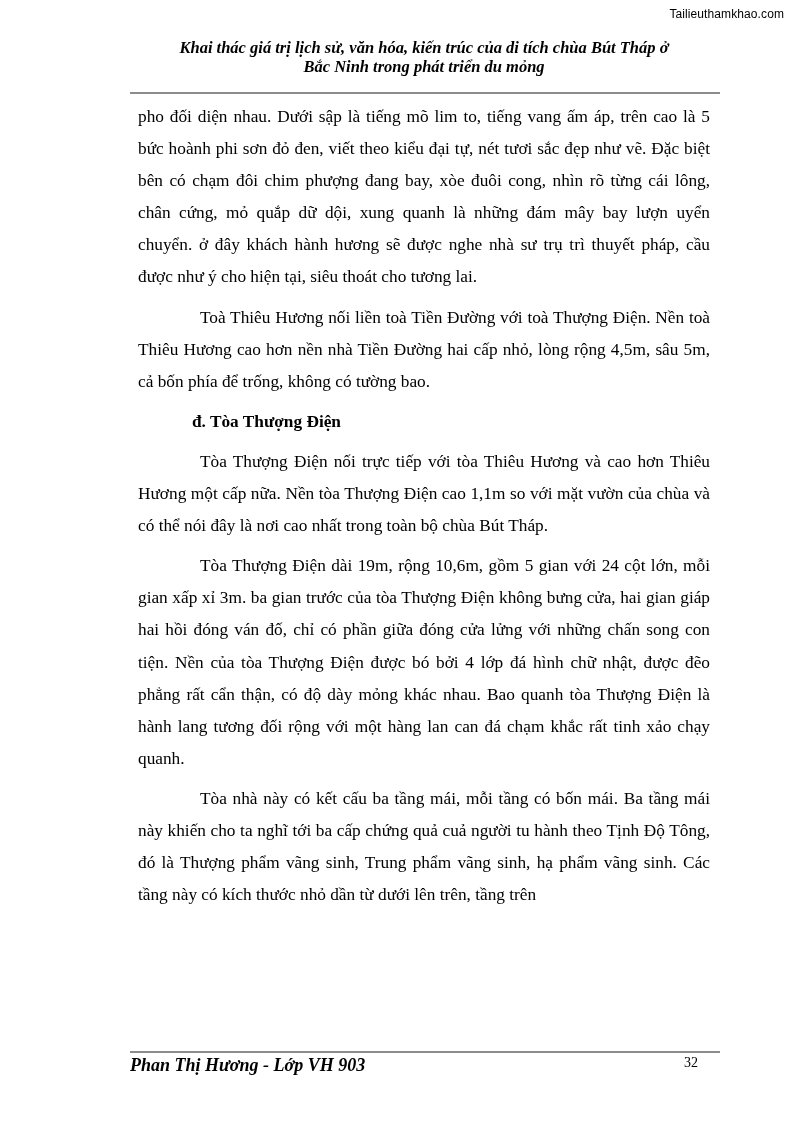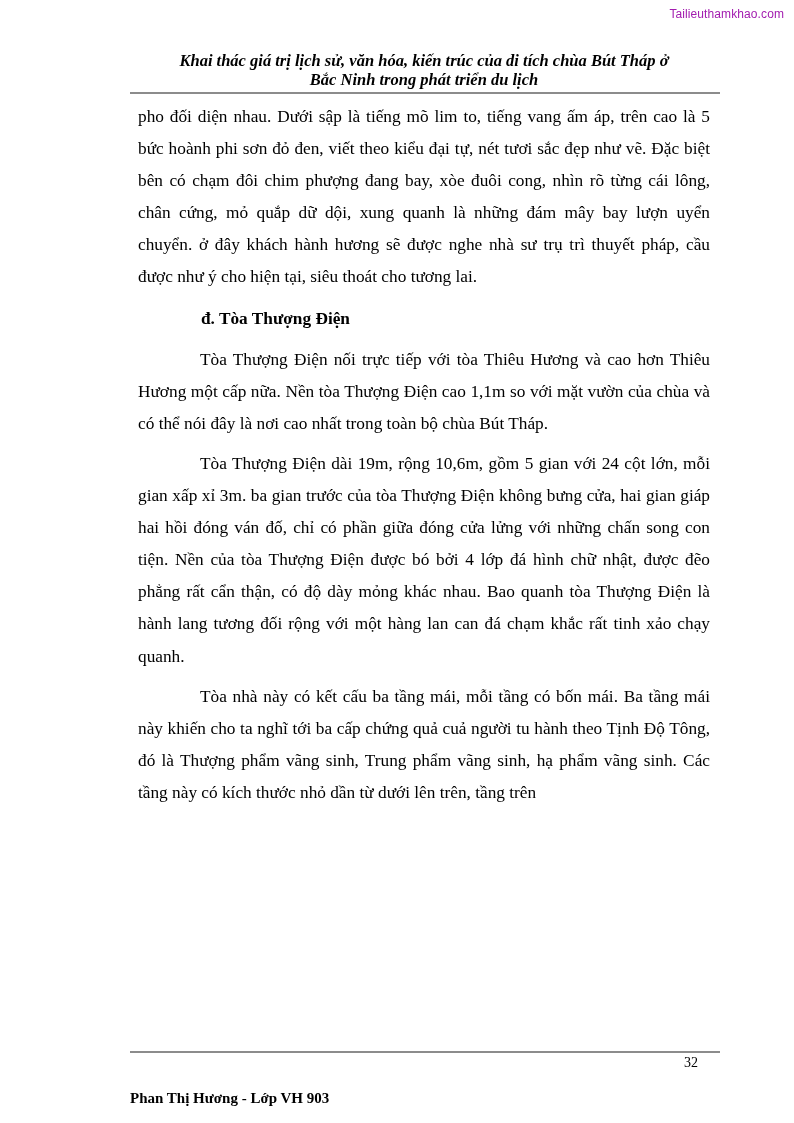--- a/index.html
+++ b/index.html
@@ -1,43 +1,44 @@
 <!DOCTYPE html>
 <html><head>
 <meta charset="utf-8">
 <style>
   html, body { margin:0; padding:0; background:#ffffff; }
   body { width:794px; height:1123px; position:relative; overflow:hidden;
          font-family:"Liberation Serif", "DejaVu Serif", serif; color:#000; }
   .watermark { position:absolute; top:7px; right:10px; font-family:"Liberation Sans", sans-serif;
-               font-size:12px; color:#a21caf; letter-spacing:0.1px; }
-  .header-title { position:absolute; top:51px; left:130px; width:588px; text-align:center;
+               font-size:12px; color:#000000; letter-spacing:0.1px; }
+  .header-title { position:absolute; top:38px; left:130px; width:588px; text-align:center;
                   font-weight:bold; font-style:italic; font-size:16.5px; line-height:19px; }
   .header-rule { position:absolute; top:92px; left:130px; width:590px; height:2px; background:#8c8c8c; }
   .body { position:absolute; top:93px; left:130px; width:588px; font-size:17.3px; line-height:32.1px; }
   .p { text-align:justify; text-align-last:left; margin:8px; }
   .indent { text-indent:62px; }
-  .heading { font-weight:bold; padding-left:62px; margin:9px; }
+  .heading { font-weight:bold; padding-left:62px; margin:0; }
   .footer-rule { position:absolute; top:1051px; left:130px; width:590px; height:2px; background:#8c8c8c; }
-  .footer-author { position:absolute; top:1090px; left:130px; font-weight:bold; font-size:15px; }
+  .footer-author { position:absolute; top:1055px; left:130px; font-weight:bold; font-style:italic; font-size:18px; }
   .footer-page { position:absolute; top:1055px; left:684px; font-size:14px; }
 </style>
 </head>
 <body>
 
 <div class="watermark">Tailieuthamkhao.com</div>
 
 <div class="header-title">
   <div>Khai thác giá trị lịch sử, văn hóa, kiến trúc của di tích chùa Bút Tháp ở</div>
-  <div>Bắc Ninh trong phát triển du lịch</div>
+  <div>Bắc Ninh trong phát triển du mỏng</div>
 </div>
 <div class="header-rule"></div>
 
 <div class="body">
   <p class="p">pho đối diện nhau. Dưới sập là tiếng mõ lim to, tiếng vang ấm áp, trên cao là 5 bức hoành phi sơn đỏ đen, viết theo kiểu đại tự, nét tươi sắc đẹp như vẽ. Đặc biệt bên có chạm đôi chim phượng đang bay, xòe đuôi cong, nhìn rõ từng cái lông, chân cứng, mỏ quắp dữ dội, xung quanh là những đám mây bay lượn uyển chuyển. ở đây khách hành hương sẽ được nghe nhà sư trụ trì thuyết pháp, cầu được như ý cho hiện tại, siêu thoát cho tương lai.</p>
+  <p class="p indent">Toà Thiêu Hương nối liền toà Tiền Đường với toà Thượng Điện. Nền toà Thiêu Hương cao hơn nền nhà Tiền Đường hai cấp nhỏ, lòng rộng 4,5m, sâu 5m, cả bốn phía để trống, không có tường bao.</p>
   <p class="heading">đ. Tòa Thượng Điện</p>
   <p class="p indent">Tòa Thượng Điện nối trực tiếp với tòa Thiêu Hương và cao hơn Thiêu Hương một cấp nữa. Nền tòa Thượng Điện cao 1,1m so với mặt vườn của chùa và có thể nói đây là nơi cao nhất trong toàn bộ chùa Bút Tháp.</p>
   <p class="p indent">Tòa Thượng Điện dài 19m, rộng 10,6m, gồm 5 gian với 24 cột lớn, mỗi gian xấp xỉ 3m. ba gian trước của tòa Thượng Điện không bưng cửa, hai gian giáp hai hồi đóng ván đố, chỉ có phần giữa đóng cửa lửng với những chấn song con tiện. Nền của tòa Thượng Điện được bó bởi 4 lớp đá hình chữ nhật, được đẽo phẳng rất cẩn thận, có độ dày mỏng khác nhau. Bao quanh tòa Thượng Điện là hành lang tương đối rộng với một hàng lan can đá chạm khắc rất tinh xảo chạy quanh.</p>
   <p class="p indent">Tòa nhà này có kết cấu ba tầng mái, mỗi tầng có bốn mái. Ba tầng mái này khiến cho ta nghĩ tới ba cấp chứng quả cuả người tu hành theo Tịnh Độ Tông, đó là Thượng phẩm vãng sinh, Trung phẩm vãng sinh, hạ phẩm vãng sinh. Các tầng này có kích thước nhỏ dần từ dưới lên trên, tầng trên</p>
 </div>
 
 <div class="footer-rule"></div>
 <div class="footer-author">Phan Thị Hương  - Lớp VH 903</div>
 <div class="footer-page">32</div>
 

